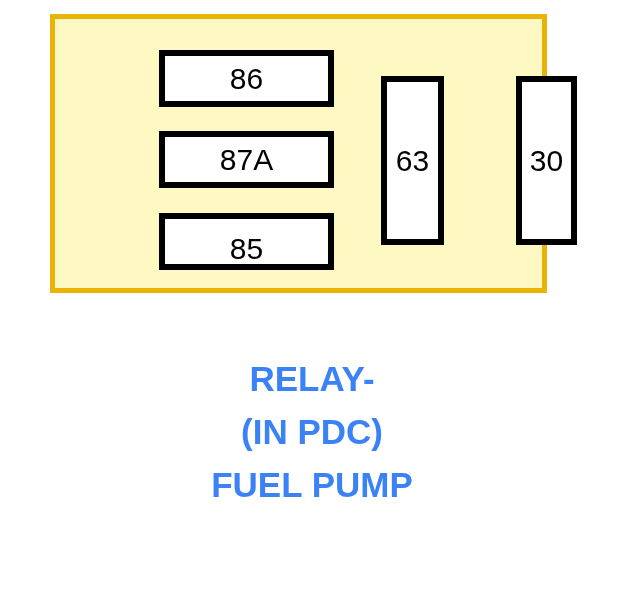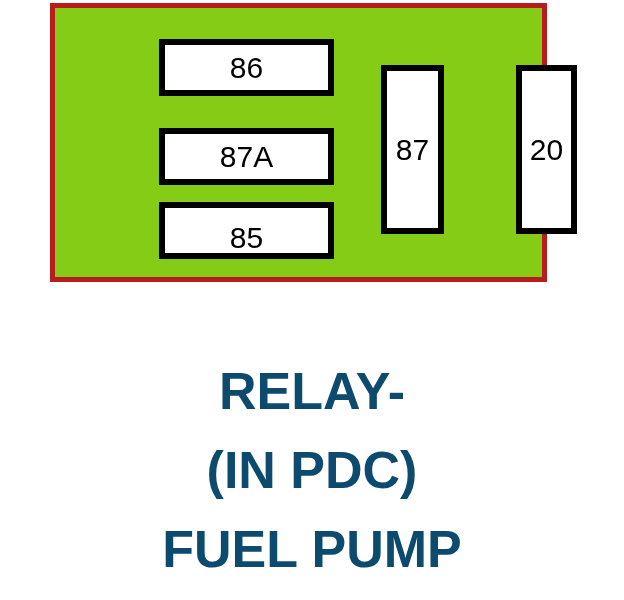--- a/index.html
+++ b/index.html
@@ -14,26 +14,26 @@
     background: #ffffff;
     overflow: hidden;
     font-family: "Liberation Sans", sans-serif;
     color: #000000;
   }
 
   
   .relay-body {
     position: absolute;
     left: 50px;
-    top: 3px;
+    top: 14px;
     width: 497px;
     height: 279px;
     box-sizing: border-box;
-    border: 5px solid #b91c1c;
-    background: #84cc16;
+    border: 5px solid #eab308;
+    background: #fef9c3;
   }
 
   
   .terminal {
     position: absolute;
     box-sizing: border-box;
     border: 6px solid #000000;
     background: #ffffff;
     display: flex;
     align-items: center;
@@ -48,45 +48,45 @@
     user-select: none;
   }
 
   
   .terminal.horizontal {
     left: 104px;
     width: 175px;
     height: 57px;
   }
   .terminal.slot-86  { top: 31px;  }
-  .terminal.slot-87a { top: 112px; margin-top: 8px; }
+  .terminal.slot-87a { top: 112px; }
   .terminal.slot-85  { top: 194px; align-items: flex-end; }
 
   
   .terminal.vertical {
     top: 57px;
     height: 169px;
   }
   .terminal.slot-87 { left: 326px; width: 63px; }
   .terminal.slot-30 { left: 461px; width: 61px; }
 
   
   .caption {
     position: absolute;
     left: 0;
     top: 352px;
     width: 624px;
     text-align: center;
   }
   .caption-line {
-    font-size: 52px;
+    font-size: 35px;
     font-weight: bold;
     line-height: 1.52;
     letter-spacing: 0px;
-    color: #0c4a6e;
+    color: #3b82f6;
     white-space: pre;
     user-select: none;
   }
 </style>
 </head>
 <body>
 
 <div id="page">
 
   <div class="relay-body">
@@ -97,25 +97,25 @@
 
     <div class="terminal horizontal slot-87a">
       <span class="terminal-label">87A</span>
     </div>
 
     <div class="terminal horizontal slot-85">
       <span class="terminal-label">85</span>
     </div>
 
     <div class="terminal vertical slot-87">
-      <span class="terminal-label">87</span>
+      <span class="terminal-label">63</span>
     </div>
 
     <div class="terminal vertical slot-30">
-      <span class="terminal-label">20</span>
+      <span class="terminal-label">30</span>
     </div>
 
   </div>
 
   <div class="caption">
     <div class="caption-line">RELAY-</div>
     <div class="caption-line">(IN PDC)</div>
     <div class="caption-line">FUEL PUMP</div>
   </div>
 

